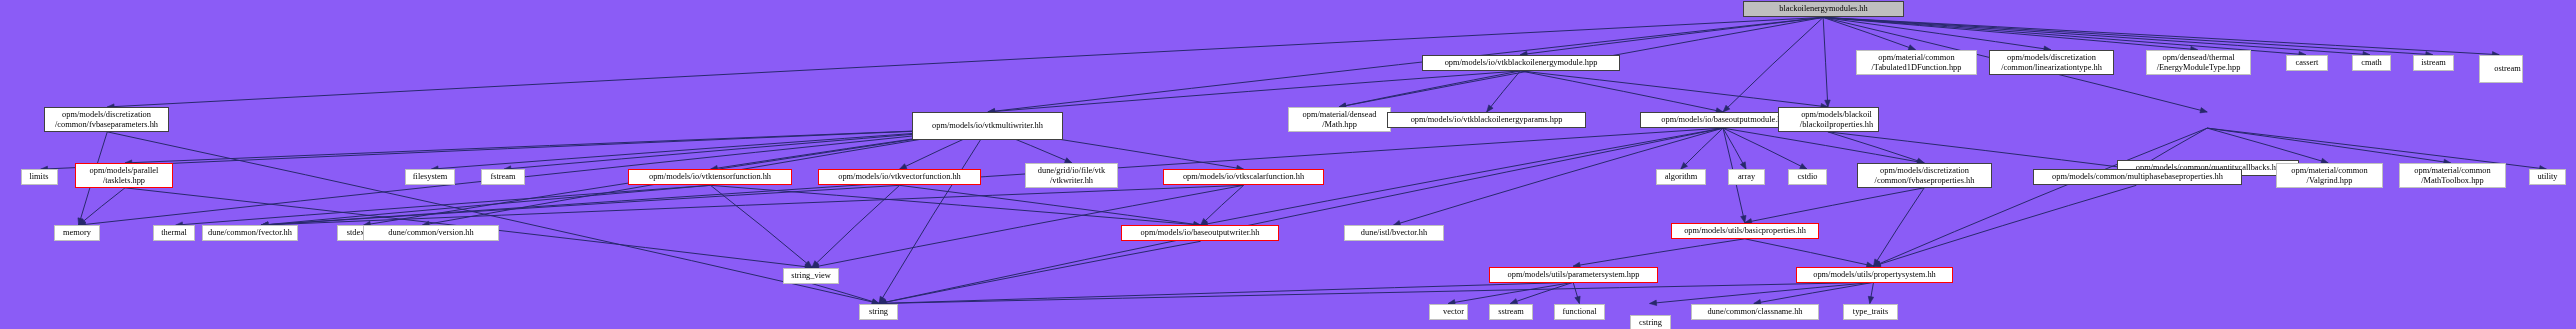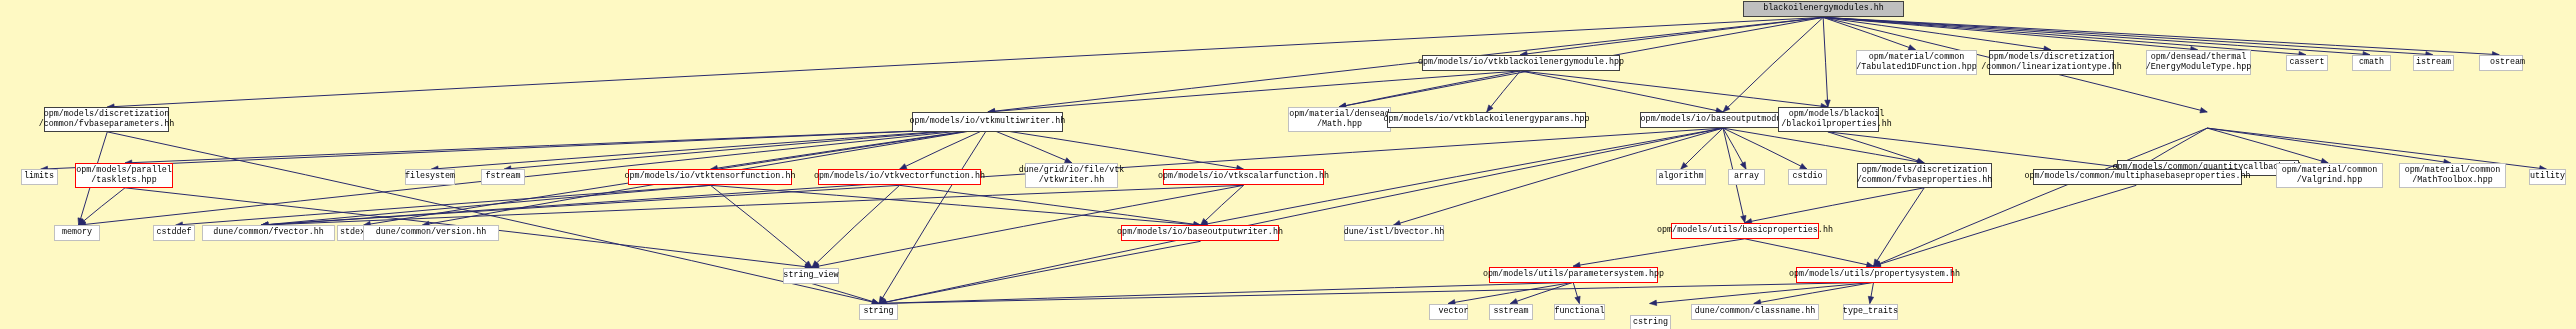--- a/index.html
+++ b/index.html
@@ -1,17 +1,17 @@
 <!DOCTYPE html>
 <html style="font-size:10px"><head>
 <meta charset="utf-8">
 <style>
   html,body{margin:0;padding:0;background:#ffffff;}
-  #canvas{position:relative;width:2576px;height:329px;background:#fef9c3;
-          font-family:Liberation Mono, monospace;overflow:hidden;}
+  #canvas{position:relative;width:2576px;height:329px;background:#8b5cf6;
+          font-family:Liberation Serif, serif;overflow:hidden;}
   .node{position:absolute;box-sizing:border-box;background:#ffffff;
         display:flex;align-items:center;justify-content:center;text-align:center;
         line-height:1.12;color:#000000;white-space:pre;}
   .node.sys{border:0.6px solid #c0c0c0;font-size:8.4px;}
   .node.hdr{border:0.6px solid #404040;font-size:8.4px;}
   .node.red{border:1.2px solid #ff0000;font-size:8.4px;}
   .node.root{border:0.6px solid #404040;background:#bfbfbf;font-size:8.4px;}
   .node.thick{border:1.2px solid #404040;font-size:8.4px;}
   svg.edges{position:absolute;left:0;top:0;width:2576px;height:329px;
             pointer-events:none;overflow:visible;}
@@ -181,24 +181,24 @@
       <div class="node hdr" style="left: 1422px; top: 55px; width: 198px; height: 16px;">opm/models/io/vtkblackoilenergymodule.hpp</div>
       <div class="node sys" style="left: 1856px; top: 50px; width: 121px; height: 25px;">opm/material/common
 /Tabulated1DFunction.hpp</div>
       <div class="node thick" style="left: 1989px; top: 50px; width: 125px; height: 25px;">opm/models/discretization
 /common/linearizationtype.hh</div>
       <div class="node sys" style="left: 2146px; top: 50px; width: 105px; height: 25px;">opm/densead/thermal
 /EnergyModuleType.hpp</div>
       <div class="node sys" style="left: 2286px; top: 55px; width: 42px; height: 16px;">cassert</div>
       <div class="node sys" style="left: 2352px; top: 55px; width: 39px; height: 16px;">cmath</div>
       <div class="node sys" style="left: 2413px; top: 55px; width: 41px; height: 16px;">istream</div>
-      <div class="node sys" style="left: 2479px; top: 55px; width: 44px; height: 16px; padding-left: 13px;">ostream</div>
+      <div class="node sys" style="left: 2479px; top: 55px; width: 44px; height: 28px; padding-left: 13px;">ostream</div>
       <div class="node hdr" style="left: 44px; top: 107px; width: 125px; height: 25px;">opm/models/discretization
 /common/fvbaseparameters.hh</div>
-      <div class="node hdr" style="left: 912px; top: 112px; width: 151px; height: 20px;">opm/models/io/vtkmultiwriter.hh</div>
+      <div class="node hdr" style="left: 912px; top: 112px; width: 151px; height: 28px;">opm/models/io/vtkmultiwriter.hh</div>
       <div class="node sys" style="left: 1288px; top: 107px; width: 103px; height: 25px;">opm/material/densead
 /Math.hpp</div>
       <div class="node hdr" style="left: 1387px; top: 112px; width: 199px; height: 16px;">opm/models/io/vtkblackoilenergyparams.hpp</div>
       <div class="node hdr" style="left: 1640px; top: 112px; width: 167px; height: 16px;">opm/models/io/baseoutputmodule.hh</div>
       <div class="node thick" style="left: 1778px; top: 107px; width: 101px; height: 25px; padding-left: 16px;">opm/models/blackoil
 /blackoilproperties.hh</div>
       <div class="node hdr" style="left: 2117px; top: 112px; width: 182px; height: 16px; margin-top: 48px;">opm/models/common/quantitycallbacks.hh</div>
       <div class="node sys" style="left: 20.5px; top: 169px; width: 37px; height: 16px;">limits</div>
       <div class="node red" style="left: 75px; top: 163px; width: 98px; height: 25px;">opm/models/parallel
 /tasklets.hpp</div>
@@ -214,22 +214,22 @@
       <div class="node sys" style="left: 1788px; top: 169px; width: 39px; height: 16px;">cstdio</div>
       <div class="node hdr" style="left: 1857px; top: 163px; width: 135px; height: 25px;">opm/models/discretization
 /common/fvbaseproperties.hh</div>
       <div class="node thick" style="left: 2033px; top: 169px; width: 209px; height: 16px;">opm/models/common/multiphasebaseproperties.hh</div>
       <div class="node sys" style="left: 2276px; top: 163px; width: 107px; height: 25px;">opm/material/common
 /Valgrind.hpp</div>
       <div class="node sys" style="left: 2399px; top: 163px; width: 107px; height: 25px;">opm/material/common
 /MathToolbox.hpp</div>
       <div class="node sys" style="left: 2529px; top: 169px; width: 37px; height: 16px;">utility</div>
       <div class="node sys" style="left: 54px; top: 225px; width: 46px; height: 16px;">memory</div>
-      <div class="node sys" style="left: 153px; top: 225px; width: 42px; height: 16px;">cstddef</div>
-      <div class="node sys" style="left: 202px; top: 225px; width: 133px; height: 16px;">dune/common/fvector.hh</div>
+      <div class="node sys" style="left: 153px; top: 225px; width: 42px; height: 16px;">thermal</div>
+      <div class="node sys" style="left: 202px; top: 225px; width: 96px; height: 16px;">dune/common/fvector.hh</div>
       <div class="node sys" style="left: 337px; top: 225px; width: 51px; height: 16px;">stdexcept</div>
       <div class="node sys" style="left: 363px; top: 225px; width: 136px; height: 16px;">dune/common/version.hh</div>
       <div class="node red" style="left: 1121px; top: 225px; width: 158px; height: 16px;">opm/models/io/baseoutputwriter.hh</div>
       <div class="node sys" style="left: 1344px; top: 225px; width: 100px; height: 16px;">dune/istl/bvector.hh</div>
       <div class="node red" style="left: 1671px; top: 223px; width: 148px; height: 16px;">opm/models/utils/basicproperties.hh</div>
       <div class="node sys" style="left: 783px; top: 268px; width: 56px; height: 16px;">string_view</div>
       <div class="node red" style="left: 1489px; top: 267px; width: 169px; height: 16px;">opm/models/utils/parametersystem.hpp</div>
       <div class="node red" style="left: 1796px; top: 267px; width: 157px; height: 16px;">opm/models/utils/propertysystem.hh</div>
       <div class="node sys" style="left: 859px; top: 304px; width: 39px; height: 16px;">string</div>
       <div class="node sys" style="left: 1429px; top: 304px; width: 39px; height: 16px; padding-left: 10px;">vector</div>

